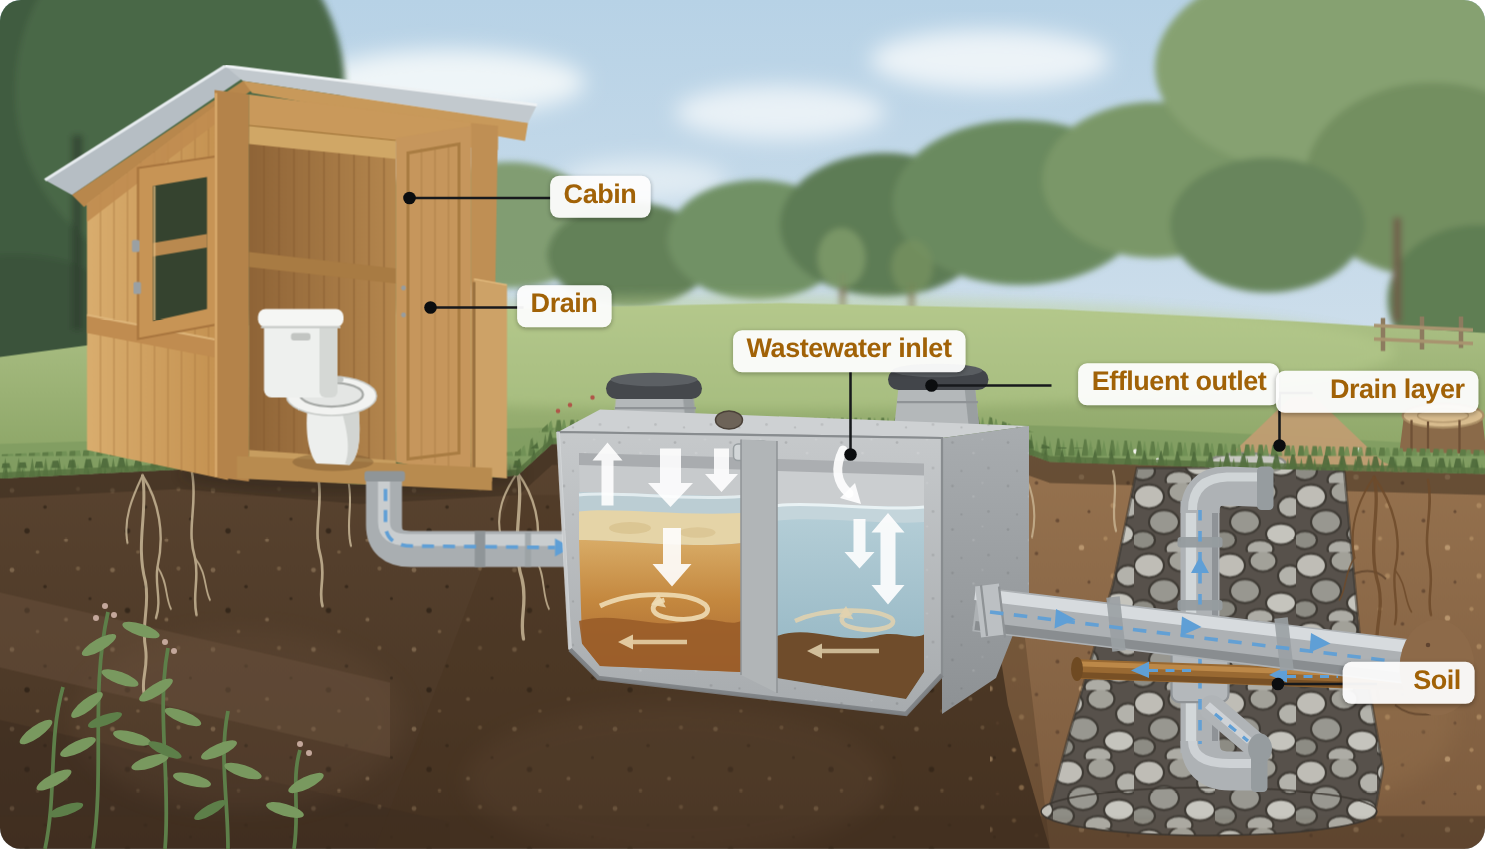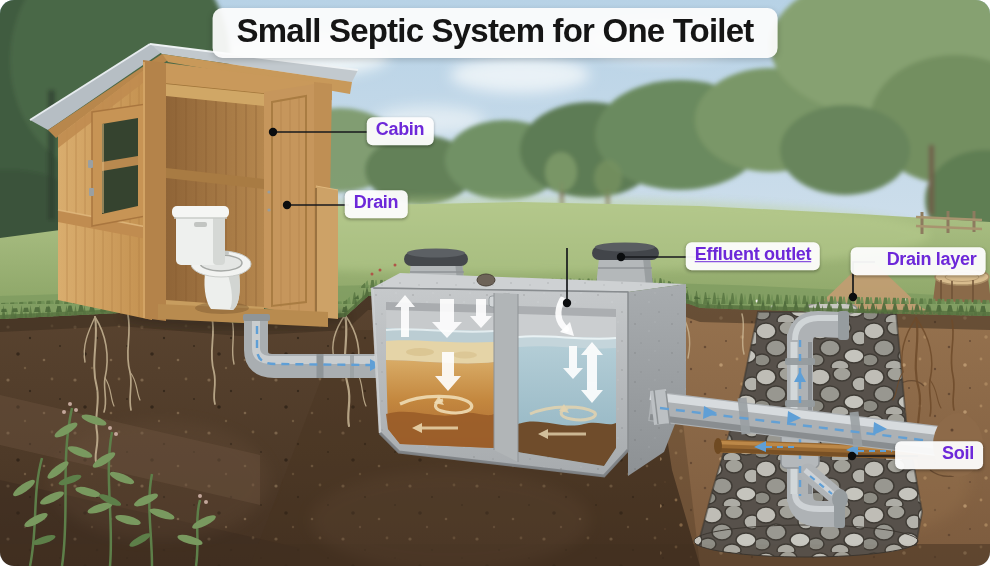--- a/index.html
+++ b/index.html
@@ -9,25 +9,25 @@
     position:absolute;top:8px;left:50%;transform:translateX(-50%);
     background:rgba(252,252,252,.94);border-radius:10px;
     padding:4px 24px 8px;white-space:nowrap;
     font-weight:700;font-size:33px;line-height:1.15;letter-spacing:-.8px;color:#151515;
     box-shadow:0 2px 6px rgba(0,0,0,.18);z-index:5;
   }
   .callout{
     position:absolute;transform:translate(-50%,-50%);
     background:rgba(253,253,253,.95);border-radius:6px;
     padding:2px 9px 4px;white-space:nowrap;
-    font-weight:700;font-size:18px;line-height:1.2;letter-spacing:-.3px;color:#6d28d9;
+    font-weight:700;font-size:18px;line-height:1.2;letter-spacing:-.3px;color:#a16207;
     box-shadow:0 1px 3px rgba(0,0,0,.28);z-index:5;
   }
   .c-cabin{left:400px;top:131px;} .c-toilet{left:376px;top:204px;}
-  .c-wwi{left:566px;top:234px;}  .c-effl{left:753px;top:256px;text-decoration:underline;}
+  .c-wwi{left:566px;top:234px;}  .c-effl{left:786px;top:256px;}
   .c-drain{left:918px;top:261px;padding-left:36px;}.c-soil{left:939px;top:455px;padding-left:47px;}
 </style>
 </head>
 <body>
 
 <div class="stage">
 <svg width="990" height="566" viewBox="0 0 990 566">
 <defs>
   <linearGradient id="gSky" x1="0" y1="0" x2="0" y2="1">
           <stop offset="0" stop-color="#b7d2e6"></stop>
@@ -535,21 +535,19 @@
 <g fill="#0b0d0f">
   <circle cx="273" cy="132" r="4.2"></circle>
         <circle cx="287" cy="205" r="4.2"></circle>
         <circle cx="567" cy="303" r="4.2"></circle>
   <circle cx="621" cy="257" r="4.2"></circle>
         <circle cx="853" cy="297" r="4.2"></circle>
         <circle cx="852" cy="456" r="4.2"></circle>
 </g>
 </svg>
 
-<div class="banner">
-  <span>Small Septic System for One Toilet</span>
-</div>
 <div class="callout c-cabin">Cabin</div>
 <div class="callout c-toilet">Drain</div>
+<div class="callout c-wwi">Wastewater inlet</div>
 <div class="callout c-effl">Effluent outlet</div>
 <div class="callout c-drain">Drain layer</div>
 <div class="callout c-soil">Soil</div>
 </div>
 
 </body></html>

